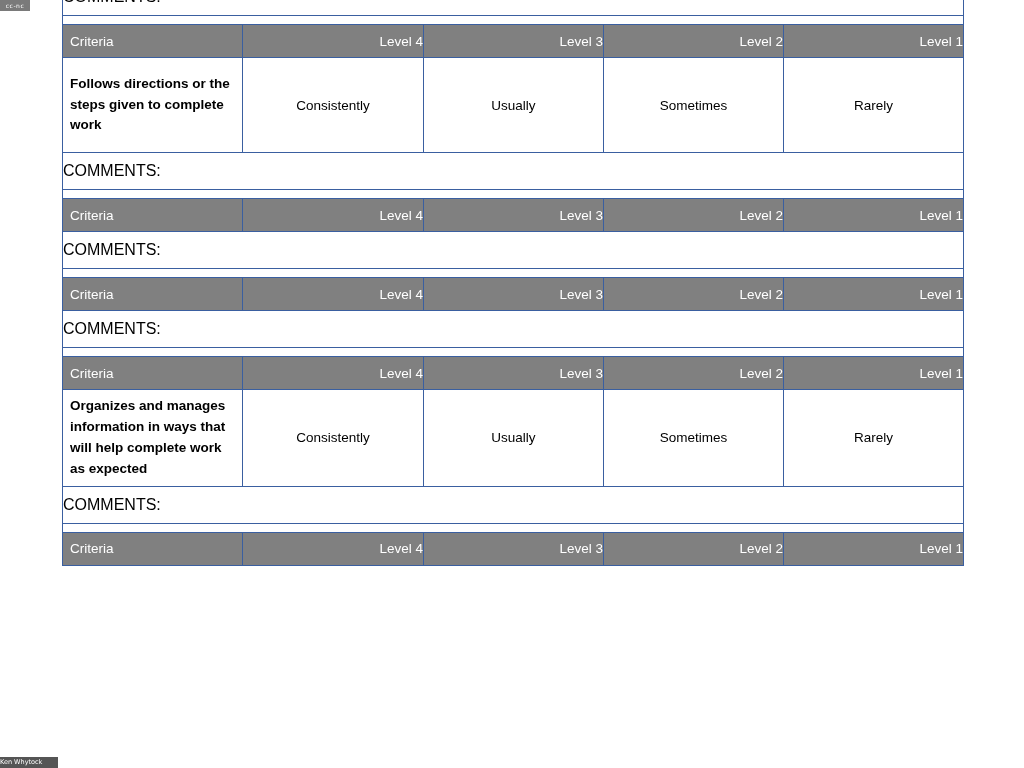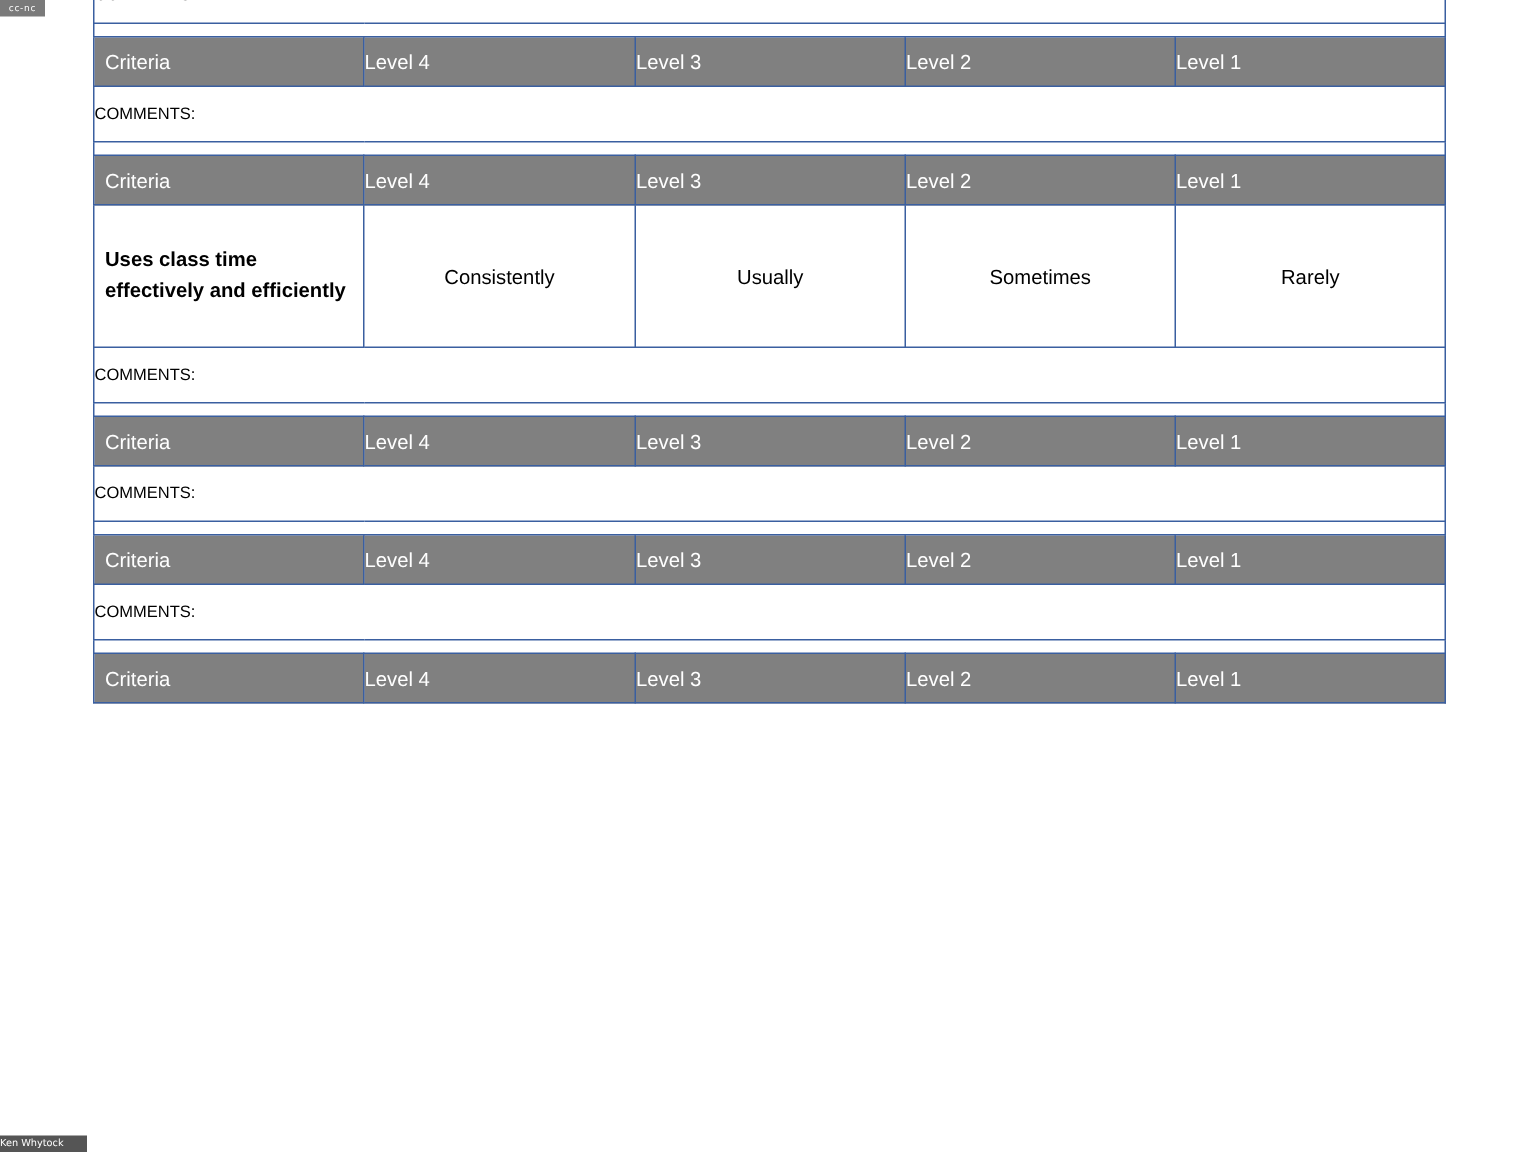--- a/index.html
+++ b/index.html
@@ -80,21 +80,21 @@
     color: #ffffff;
     height: 32px;
     font-size: 13.5px;
   }
   .hdr td.crit {
     text-align: left;
     padding-left: 7px;
     font-weight: normal;
   }
   .hdr td.lvl {
-    text-align: left;
+    text-align: right;
   }
 
   .body-row td {
     height: 82px;
   }
   .body-row td.criterion {
     text-align: left;
     padding: 6px 8px 6px 7px;
     font-weight: bold;
     font-size: 13.5px;
@@ -105,21 +105,21 @@
   .body-row td.scale {
     text-align: center;
     font-size: 13.5px;
     color: #000000;
   }
 
   .comments-row td {
     height: 36px;
     text-align: left;
     padding-left: 7px;
-    font-size: 11px;
+    font-size: 16px;
     color: #000000;
   }
 
   .spacer { height: 8px; }
   .spacer td { border: none; height: 8px; background: #ffffff; }
 </style>
 </head>
 <body>
 
 <div id="page">
@@ -146,37 +146,22 @@
             <td colspan="5"></td>
           </tr>
 
         <tr class="hdr">
           <td class="crit">Criteria</td>
           <td class="lvl">Level 4</td>
           <td class="lvl">Level 3</td>
           <td class="lvl">Level 2</td>
           <td class="lvl">Level 1</td>
         </tr>
-        <tr class="comments-row">
-          <td colspan="5">COMMENTS:</td>
-        </tr>
-
-        <tr class="spacer">
-            <td colspan="5"></td>
-          </tr>
-
-        <tr class="hdr">
-          <td class="crit">Criteria</td>
-          <td class="lvl">Level 4</td>
-          <td class="lvl">Level 3</td>
-          <td class="lvl">Level 2</td>
-          <td class="lvl">Level 1</td>
-        </tr>
         <tr class="body-row">
-          <td class="criterion">Uses class time effectively and efficiently</td>
+          <td class="criterion">Follows directions or the steps given to complete work</td>
           <td class="scale">Consistently</td>
           <td class="scale">Usually</td>
           <td class="scale">Sometimes</td>
           <td class="scale">Rarely</td>
         </tr>
         <tr class="comments-row">
           <td colspan="5">COMMENTS:</td>
         </tr>
 
         <tr class="spacer">
@@ -213,17 +198,39 @@
             <td colspan="5"></td>
           </tr>
 
         <tr class="hdr">
           <td class="crit">Criteria</td>
           <td class="lvl">Level 4</td>
           <td class="lvl">Level 3</td>
           <td class="lvl">Level 2</td>
           <td class="lvl">Level 1</td>
         </tr>
+        <tr class="body-row">
+          <td class="criterion">Organizes and manages information in ways that will help complete work as expected</td>
+          <td class="scale">Consistently</td>
+          <td class="scale">Usually</td>
+          <td class="scale">Sometimes</td>
+          <td class="scale">Rarely</td>
+        </tr>
+        <tr class="comments-row">
+          <td colspan="5">COMMENTS:</td>
+        </tr>
+
+        <tr class="spacer">
+            <td colspan="5"></td>
+          </tr>
+
+        <tr class="hdr">
+          <td class="crit">Criteria</td>
+          <td class="lvl">Level 4</td>
+          <td class="lvl">Level 3</td>
+          <td class="lvl">Level 2</td>
+          <td class="lvl">Level 1</td>
+        </tr>
 
       </tbody>
     </table>
   </div>
 </div>
 
 </body></html>

